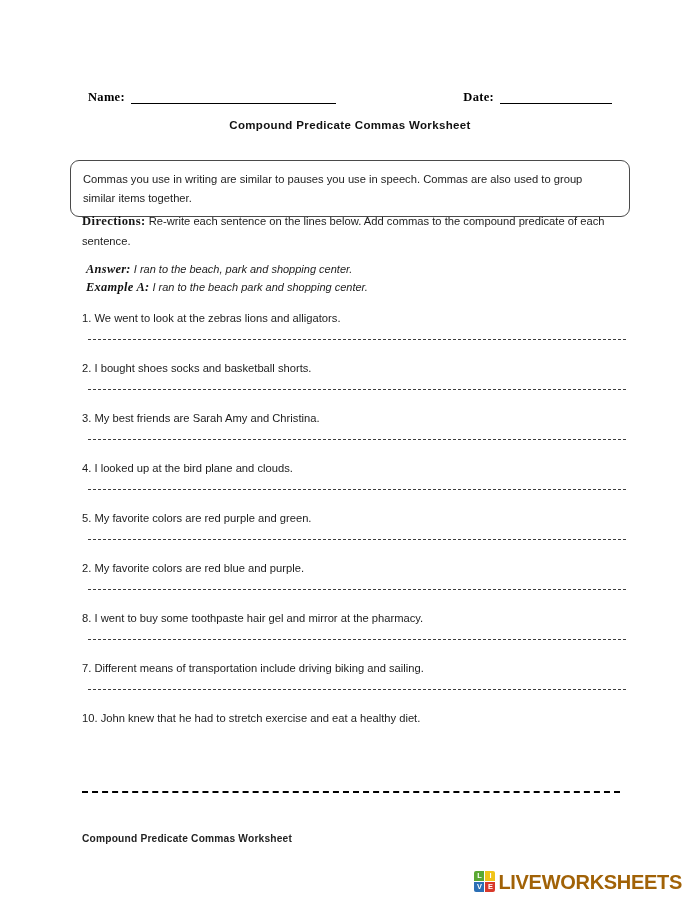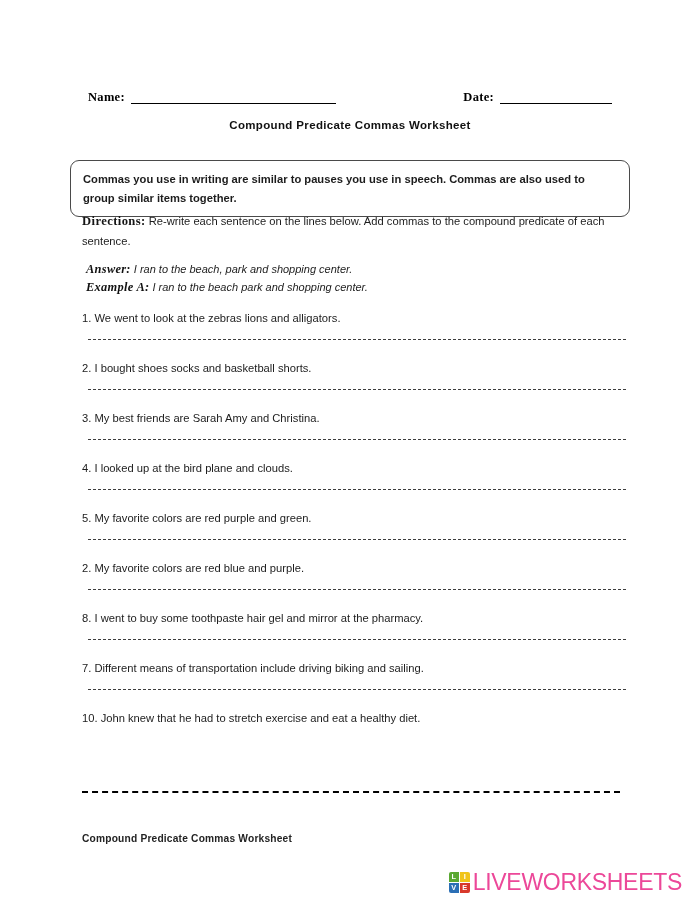--- a/index.html
+++ b/index.html
@@ -72,21 +72,20 @@
     left: 70px;
     top: 160px;
     width: 560px;
     box-sizing: border-box;
     border: 1.2px solid #4a4a4a;
     border-radius: 9px;
     padding: 9px 12px 8px 12px;
     font-size: 11.2px;
     line-height: 19px;
     color: #1c1c1c;
-    font-weight: bold;
   }
 
   
   .directions {
     position: absolute;
     left: 82px;
     top: 212px;
     width: 540px;
     font-size: 11.2px;
     line-height: 19.5px;
@@ -195,24 +194,24 @@
     font-size: 7.4px;
     font-weight: bold;
     color: #ffffff;
     line-height: 1;
   }
   .lw-c1 { background: #5aa832; }
   .lw-c2 { background: #f0c419; }
   .lw-c3 { background: #2b6fb5; }
   .lw-c4 { background: #d8392b; }
   .lw-word {
-    font-size: 23px;
-    font-weight: normal;
+    font-size: 20px;
+    font-weight: bold;
     letter-spacing: -0.3px;
-    color: #ec4899;
+    color: #a16207;
     line-height: 1;
   }
 </style>
 </head>
 <body>
 
 <div class="page">
 
   <div class="namedate-row">
     <span class="field-label">Name:</span>

